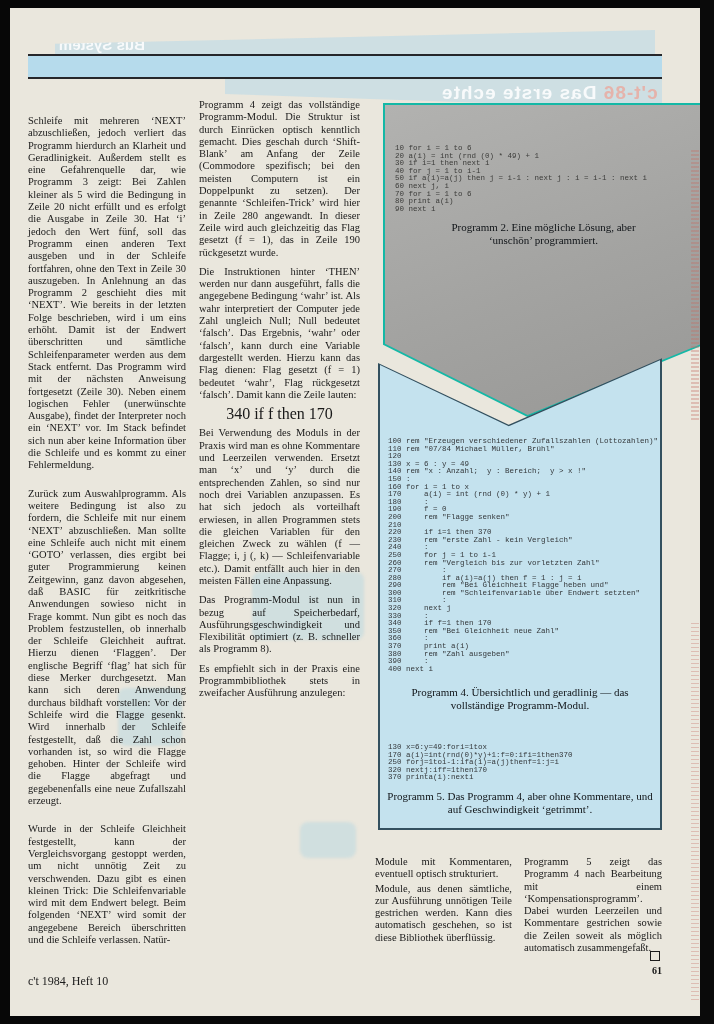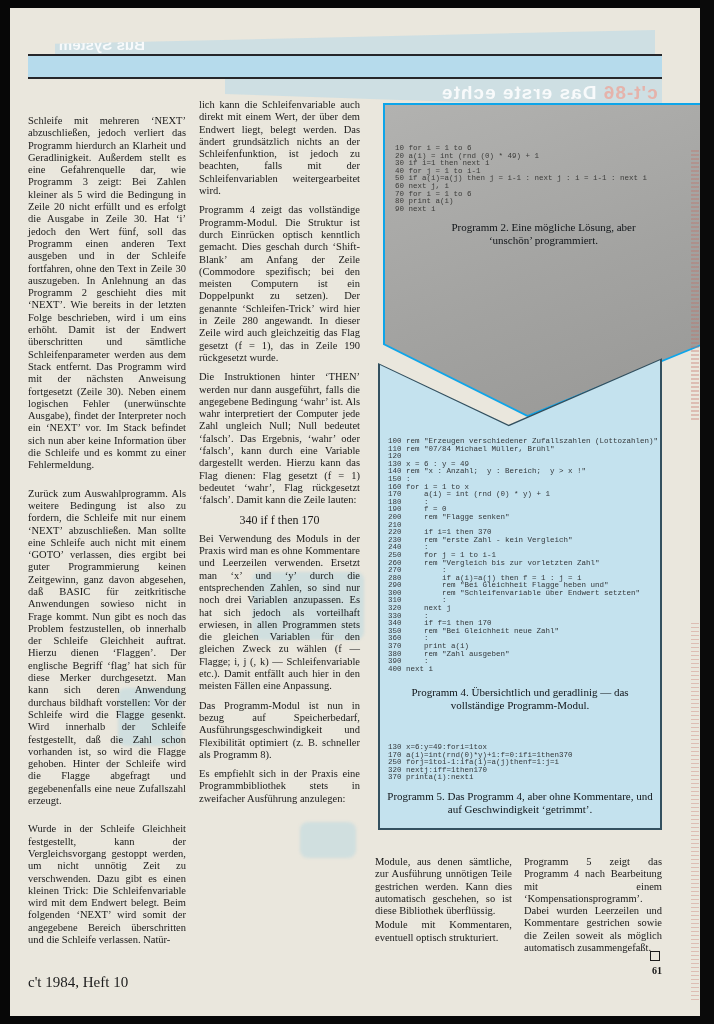--- a/index.html
+++ b/index.html
@@ -30,26 +30,26 @@
   .mirror-bottom{position:absolute;right:4px;top:3px;font-size:19px;letter-spacing:1px;}
   .mirror-bottom .tint{color:rgba(236,164,152,.75);}
   
   .col{
     position:absolute;text-align:justify;color:#191919;
     font-size:10.5px;line-height:12.3px;
   }
   .col p{margin:16px 0 5px 0;}
   #col2 p{margin:0 0 7px 0;}
   .inline-code{
-    text-align:center;margin:3px 0 7px 0;font-size:12px;color:#191919;
+    text-align:center;margin:3px 0 7px 0;font-size:16px;color:#191919;
   }
   
   .box-outer{position:absolute;}
   .box-inner{position:absolute;left:2px;top:2px;right:2px;bottom:2px;}
-  .gray-outer{left:383px;top:103px;width:321px;height:314px;background:#0ea5e9;
+  .gray-outer{left:383px;top:103px;width:321px;height:314px;background:#14b8a6;
     clip-path:polygon(0 0,100% 0,100% 77%,45% 100%,0 77%);}
   .gray-inner{background:linear-gradient(160deg,#b2b2b0 0%,#a3a3a1 55%,#989896 100%);
     clip-path:polygon(0 0,100% 0,100% 77%,45% 100%,0 77%);}
   .blue-outer{left:378px;top:356px;width:284px;height:474px;background:#33505f;
     clip-path:polygon(0 1.5%,46% 14.5%,100% .5%,100% 100%,0 100%);}
   .blue-inner{background:#c4e2ee;
     clip-path:polygon(0 1.5%,46% 14.5%,100% .5%,100% 100%,0 100%);}
   .code{
     position:absolute;white-space:pre;color:#34383b;
     font-family:"Liberation Mono","DejaVu Sans Mono",monospace;
@@ -66,21 +66,21 @@
   .bcol p{margin:0 0 2px 0;}
   .end-marker{
     position:absolute;left:650px;top:951px;width:8px;height:8px;
     border:1.5px solid #1c1c1c;background:transparent;
   }
   .page-number{
     position:absolute;left:620px;top:965px;width:42px;text-align:right;
     font-weight:bold;font-size:10px;color:#141414;
   }
   .footer{
-    position:absolute;left:28px;top:974px;font-size:15px;color:#1b1b1b;
+    position:absolute;left:28px;top:974px;font-size:12px;color:#1b1b1b;
   }
   
   .blob{position:absolute;background:rgba(150,205,228,.30);border-radius:8px;filter:blur(1.5px);}
   .margin-text{
     position:absolute;left:691px;width:8px;
     background:repeating-linear-gradient(0deg,rgba(196,110,100,.35) 0 1.5px,transparent 1.5px 4px);
   }
   .right-bar{position:absolute;left:700px;top:0;width:14px;height:1024px;background:#0a0a0a;}
 </style>
 </head>
@@ -103,21 +103,20 @@
 <div class="blob" style="left:118px;top:688px;width:64px;height:58px"></div>
 <div class="blob" style="left:300px;top:822px;width:56px;height:36px"></div>
 
 <div class="col" id="col1" style="left:28px;top:99px;width:158px">
   <p>Schleife mit mehreren ‘NEXT’ abzuschließen, jedoch verliert das Programm hierdurch an Klarheit und Geradlinigkeit. Außerdem stellt es eine Gefahrenquelle dar, wie Programm 3 zeigt: Bei Zahlen kleiner als 5 wird die Bedingung in Zeile 20 nicht erfüllt und es erfolgt die Ausgabe in Zeile 30. Hat ‘i’ jedoch den Wert fünf, soll das Programm einen anderen Text ausgeben und in der Schleife fortfahren, ohne den Text in Zeile 30 auszugeben. In Anlehnung an das Programm 2 geschieht dies mit ‘NEXT’. Wie bereits in der letzten Folge beschrieben, wird i um eins erhöht. Damit ist der Endwert überschritten und sämtliche Schleifenparameter werden aus dem Stack entfernt. Das Programm wird mit der nächsten Anweisung fortgesetzt (Zeile 30). Neben einem logischen Fehler (unerwünschte Ausgabe), findet der Interpreter noch ein ‘NEXT’ vor. Im Stack befindet sich nun aber keine Information über die Schleife und es kommt zu einer Fehlermeldung.</p>
   <p>Zurück zum Auswahlprogramm. Als weitere Bedingung ist also zu fordern, die Schleife mit nur einem ‘NEXT’ abzuschließen. Man sollte eine Schleife auch nicht mit einem ‘GOTO’ verlassen, dies ergibt bei guter Programmierung keinen Zeitgewinn, ganz davon abgesehen, daß BASIC für zeitkritische Anwendungen sowieso nicht in Frage kommt. Nun gibt es noch das Problem festzustellen, ob innerhalb der Schleife Gleichheit auftrat. Hierzu dienen ‘Flaggen’. Der englische Begriff ‘flag’ hat sich für diese Merker durchgesetzt. Man kann sich deren Anwendung durchaus bildhaft vorstellen: Vor der Schleife wird die Flagge gesenkt. Wird innerhalb der Schleife festgestellt, daß die Zahl schon vorhanden ist, so wird die Flagge gehoben. Hinter der Schleife wird die Flagge abgefragt und gegebenenfalls eine neue Zufallszahl erzeugt.</p>
   <p>Wurde in der Schleife Gleichheit festgestellt, kann der Vergleichsvorgang gestoppt werden, um nicht unnötig Zeit zu verschwenden. Dazu gibt es einen kleinen Trick: Die Schleifenvariable wird mit dem Endwert belegt. Beim folgenden ‘NEXT’ wird somit der angegebene Bereich überschritten und die Schleife verlassen. Natür-</p>
 </div>
 
 <div class="col" id="col2" style="left:199px;top:99px;width:161px">
-  <p>lich kann die Schleifenvariable auch direkt mit einem Wert, der über dem Endwert liegt, belegt werden. Das ändert grundsätzlich nichts an der Schleifenfunktion, ist jedoch zu beachten, falls mit der Schleifenvariablen weitergearbeitet wird.</p>
   <p>Programm 4 zeigt das vollständige Programm-Modul. Die Struktur ist durch Einrücken optisch kenntlich gemacht. Dies geschah durch ‘Shift-Blank’ am Anfang der Zeile (Commodore spezifisch; bei den meisten Computern ist ein Doppelpunkt zu setzen). Der genannte ‘Schleifen-Trick’ wird hier in Zeile 280 angewandt. In dieser Zeile wird auch gleichzeitig das Flag gesetzt (f = 1), das in Zeile 190 rückgesetzt wurde.</p>
   <p>Die Instruktionen hinter ‘THEN’ werden nur dann ausgeführt, falls die angegebene Bedingung ‘wahr’ ist. Als wahr interpretiert der Computer jede Zahl ungleich Null; Null bedeutet ‘falsch’. Das Ergebnis, ‘wahr’ oder ‘falsch’, kann durch eine Variable dargestellt werden. Hierzu kann das Flag dienen: Flag gesetzt (f = 1) bedeutet ‘wahr’, Flag rückgesetzt ‘falsch’. Damit kann die Zeile lauten:</p>
   <div class="inline-code">340 if f then 170</div>
   <p>Bei Verwendung des Moduls in der Praxis wird man es ohne Kommentare und Leerzeilen verwenden. Ersetzt man ‘x’ und ‘y’ durch die entsprechenden Zahlen, so sind nur noch drei Variablen anzupassen. Es hat sich jedoch als vorteilhaft erwiesen, in allen Programmen stets die gleichen Variablen für den gleichen Zweck zu wählen (f — Flagge; i, j (, k) — Schleifenvariable etc.). Damit entfällt auch hier in den meisten Fällen eine Anpassung.</p>
   <p>Das Programm-Modul ist nun in bezug auf Speicherbedarf, Ausführungsgeschwindigkeit und Flexibilität optimiert (z. B. schneller als Programm 8).</p>
   <p>Es empfiehlt sich in der Praxis eine Programmbibliothek stets in zweifacher Ausführung anzulegen:</p>
 </div>
 
 <div class="box-outer gray-outer">
   <div class="box-inner gray-inner">
@@ -177,22 +176,22 @@
 250 forj=1toi-1:ifa(i)=a(j)thenf=1:j=i
 320 nextj:iff=1then170
 370 printa(i):nexti</pre>
     <div class="caption" style="top:432px">
       <span style="width:272px">Programm 5. Das Programm 4, aber ohne Kommentare, und auf Geschwindigkeit ‘getrimmt’.</span>
     </div>
   </div>
 </div>
 
 <div class="bcol" style="left:375px;top:856px;width:137px">
+  <p>Module mit Kommentaren, eventuell optisch strukturiert.</p>
   <p>Module, aus denen sämtliche, zur Ausführung unnötigen Teile gestrichen werden. Kann dies automatisch geschehen, so ist diese Bibliothek überflüssig.</p>
-  <p>Module mit Kommentaren, eventuell optisch strukturiert.</p>
 </div>
 <div class="bcol" style="left:524px;top:856px;width:138px">
   <p>Programm 5 zeigt das Programm 4 nach Bearbeitung mit einem ‘Kompensationsprogramm’. Dabei wurden Leerzeilen und Kommentare gestrichen sowie die Zeilen soweit als möglich automatisch zusammengefaßt.</p>
 </div>
 
 <div class="end-marker"></div>
 <div class="page-number">61</div>
 <div class="footer">c't 1984, Heft 10</div>
 
 <div class="margin-text" style="top:150px;height:270px"></div>

